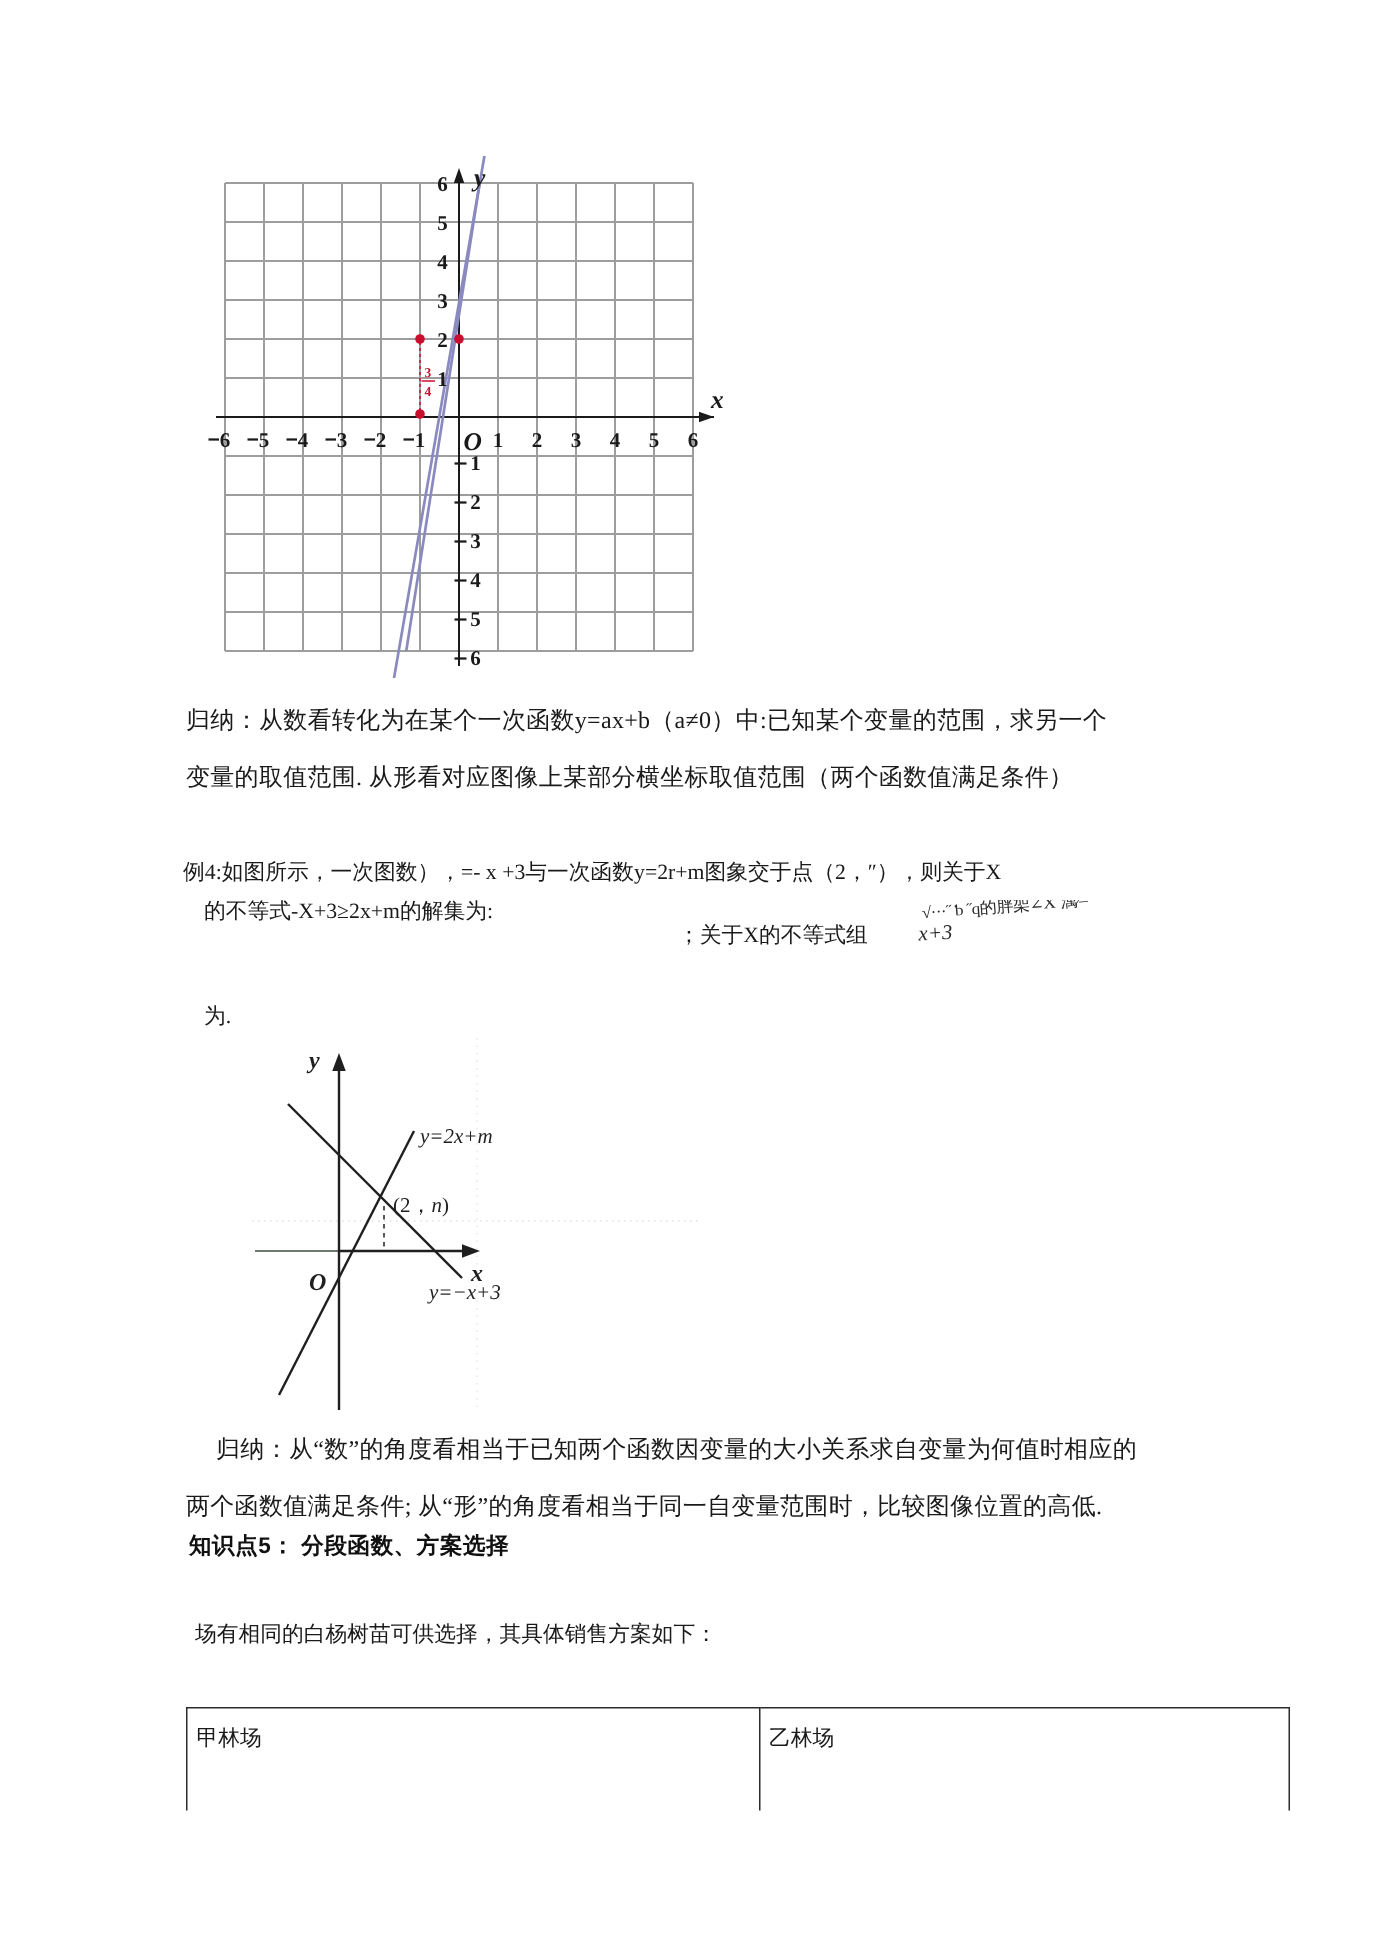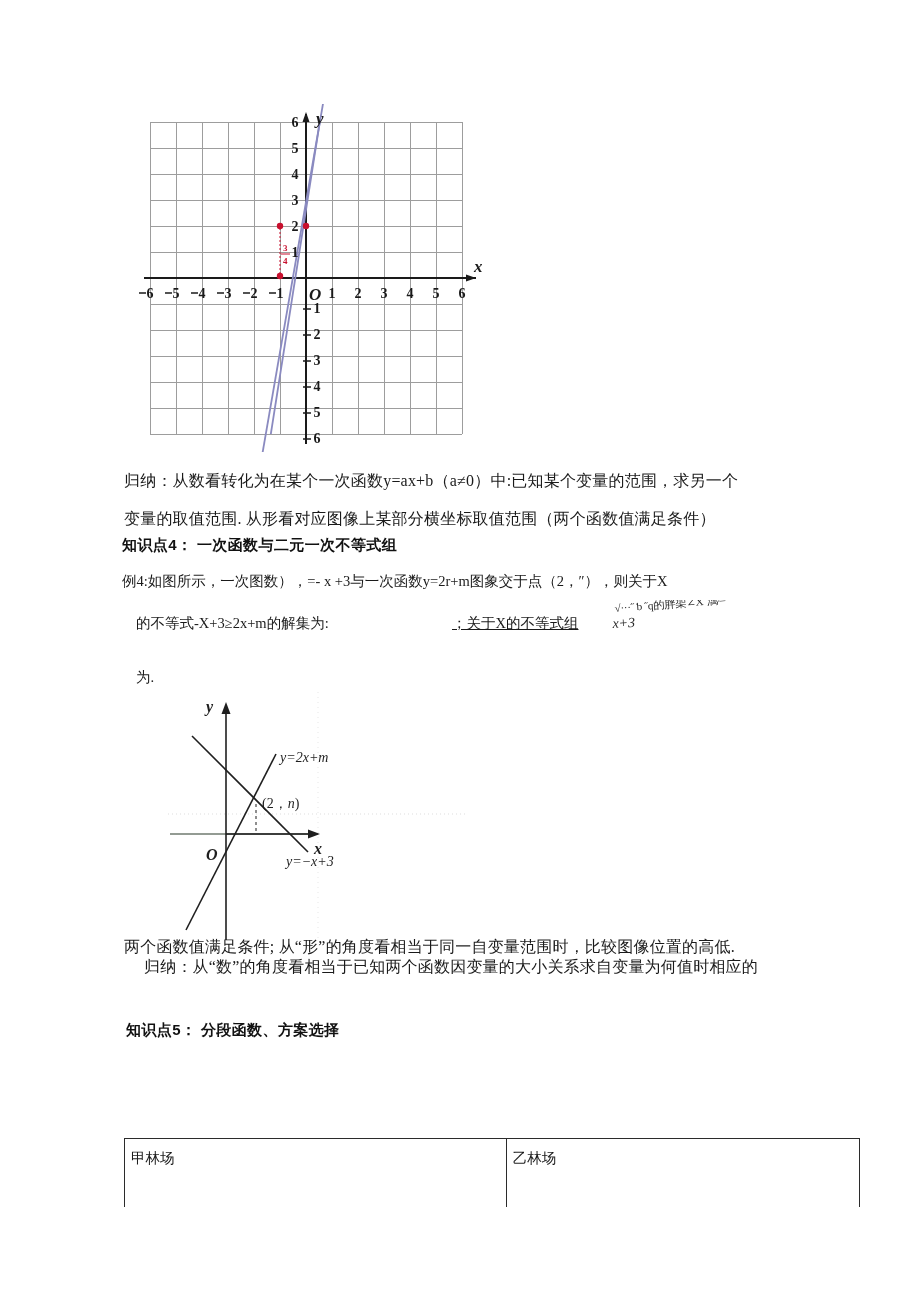--- a/index.html
+++ b/index.html
@@ -231,27 +231,26 @@
 
       <text x="180" y="20" font-family="Liberation Serif, serif" font-size="17" font-style="italic" font-weight="bold" fill="#1a1a1a">y</text>
       <text x="338" y="168" font-family="Liberation Serif, serif" font-size="17" font-style="italic" font-weight="bold" fill="#1a1a1a">x</text>
       <text x="173" y="196" font-family="Liberation Serif, serif" font-size="17" font-style="italic" font-weight="bold" fill="#1a1a1a">O</text>
     </svg>
   </div>
 
   <div class="para" style="left:124px; top:462px;">归纳：从数看转化为在某个一次函数y=ax+b（a≠0）中:已知某个变量的范围，求另一个</div>
   <div class="para" style="left:124px; top:500px;">变量的取值范围. 从形看对应图像上某部分横坐标取值范围（两个函数值满足条件）</div>
 
-  <div class="kp-head" style="left:122px; top:536px;">知识点4： 一次函数与二元一次不等式组</div>
 
   <div class="ex-line" style="left:122px; top:572px;">例4:如图所示，一次图数），=- x +3与一次函数y=2r+m图象交于点（2，″），则关于X</div>
 
-  <div class="ex-line" style="left:136px; top:614px;">的不等式-X+3≥2x+m的解集为:</div>
-
-  <div class="ex-line" style="left:452px; top:614px;text-decoration:underline;">；关于X的不等式组</div>
+  <div class="ex-line" style="left:136px; top:598px;">的不等式-X+3≥2x+m的解集为:</div>
+
+  <div class="ex-line" style="left:452px; top:614px;">；关于X的不等式组</div>
 
   <div id="garble">
     <div class="g-row g-top">√···˝ ƅ ˝q的胖架∠X˙澫⁄–</div>
     <div class="g-row g-bot">x+3</div>
   </div>
 
   <div class="ex-line" style="left:136px; top:668px;">为.</div>
 
   <div id="chart2">
     <svg width="300" height="248" viewBox="0 0 300 248" xmlns="http://www.w3.org/2000/svg">
@@ -275,24 +274,25 @@
       <text x="94" y="116" font-family="Liberation Serif, serif" font-size="14" fill="#1f1f1f">(2，<tspan font-style="italic">n</tspan>)</text>
       <text x="118" y="174" font-family="Liberation Serif, serif" font-size="14" font-style="italic" fill="#1f1f1f">y=−x+3</text>
 
       <text x="38" y="20" font-family="Liberation Serif, serif" font-size="16" font-style="italic" font-weight="bold" fill="#1f1f1f">y</text>
       <text x="146" y="162" font-family="Liberation Serif, serif" font-size="16" font-style="italic" font-weight="bold" fill="#1f1f1f">x</text>
       <text x="38" y="168" font-family="Liberation Serif, serif" font-size="16" font-style="italic" font-weight="bold" fill="#1f1f1f">O</text>
     </svg>
   </div>
 
   <div class="para" style="left:124px; top:948px;margin-left:20px;">归纳：从“数”的角度看相当于已知两个函数因变量的大小关系求自变量为何值时相应的</div>
-  <div class="para" style="left:124px; top:928px;">两个函数值满足条件; 从“形”的角度看相当于同一自变量范围时，比较图像位置的高低.</div>
+  <div class="para" style="left:124px; top:986px;">两个函数值满足条件; 从“形”的角度看相当于同一自变量范围时，比较图像位置的高低.</div>
 
   <div class="kp-head" style="left:126px; top:1021px;">知识点5： 分段函数、方案选择</div>
 
+  <div class="ex-line" style="left:130px; top:1080px;">场有相同的白杨树苗可供选择，其具体销售方案如下：</div>
 
   <table id="plan-table">
     <tbody>
       <tr>
         <td class="col-a">甲林场</td>
         <td class="col-b">乙林场</td>
       </tr>
     </tbody>
   </table>
 

